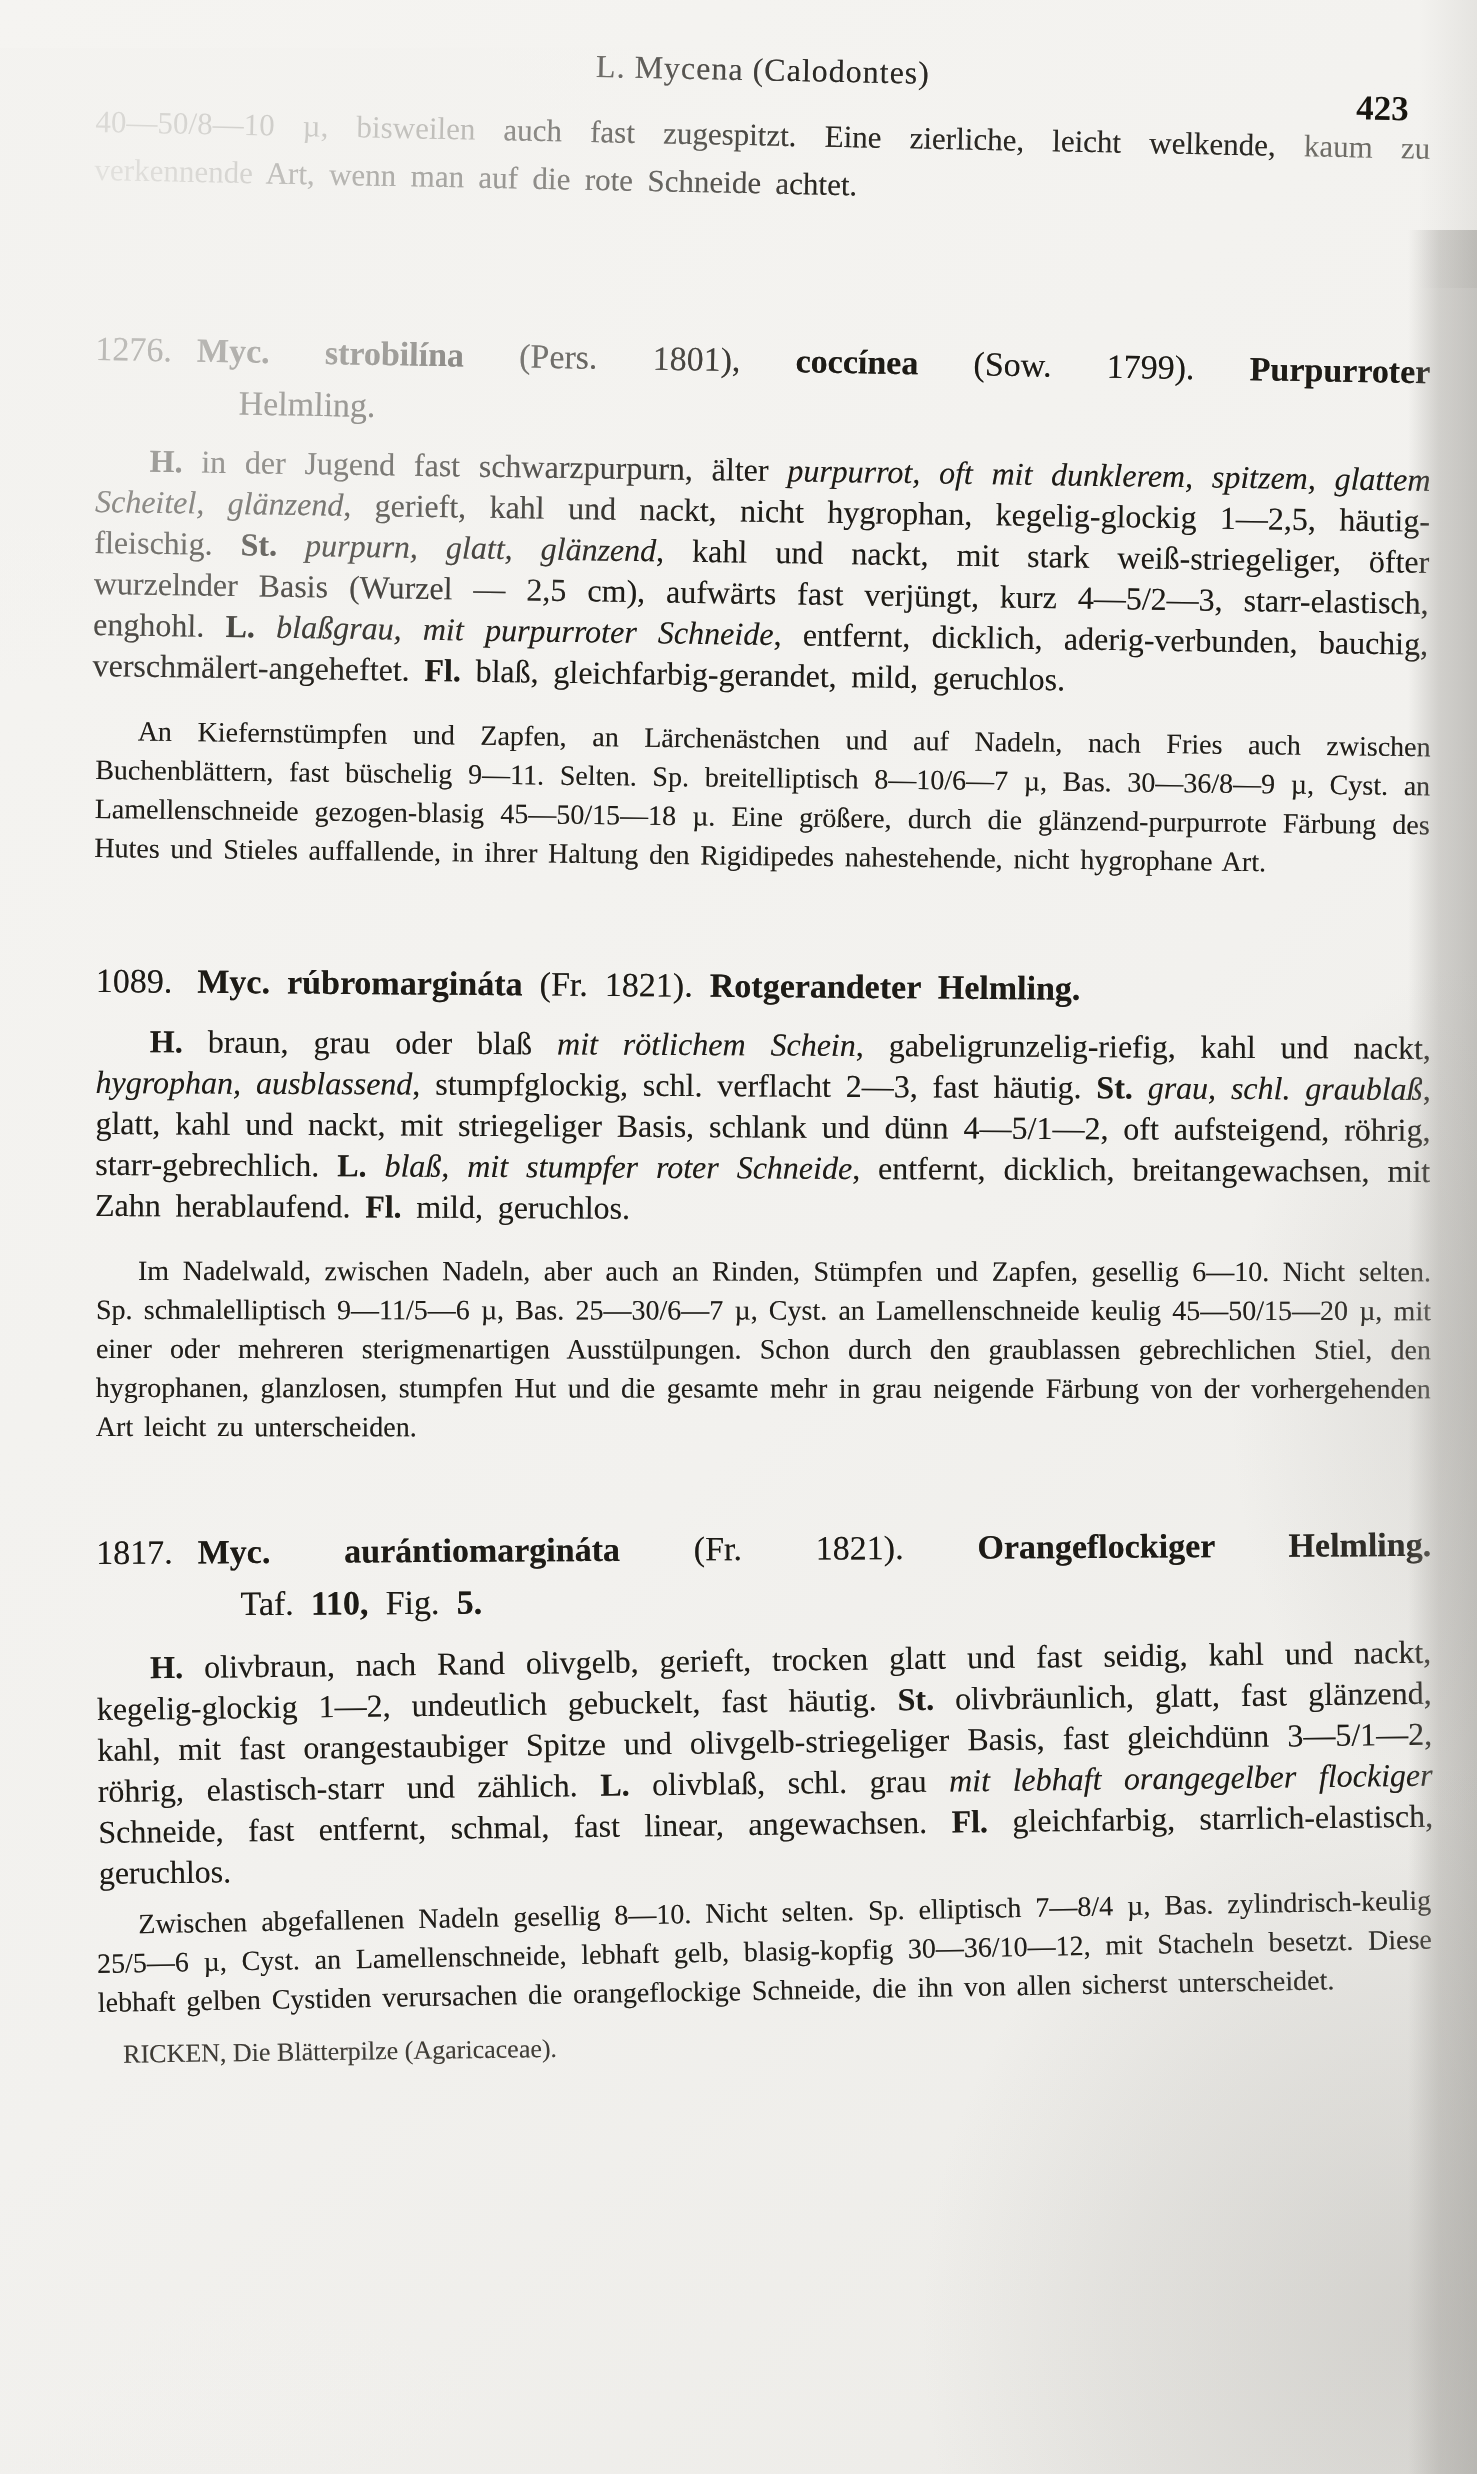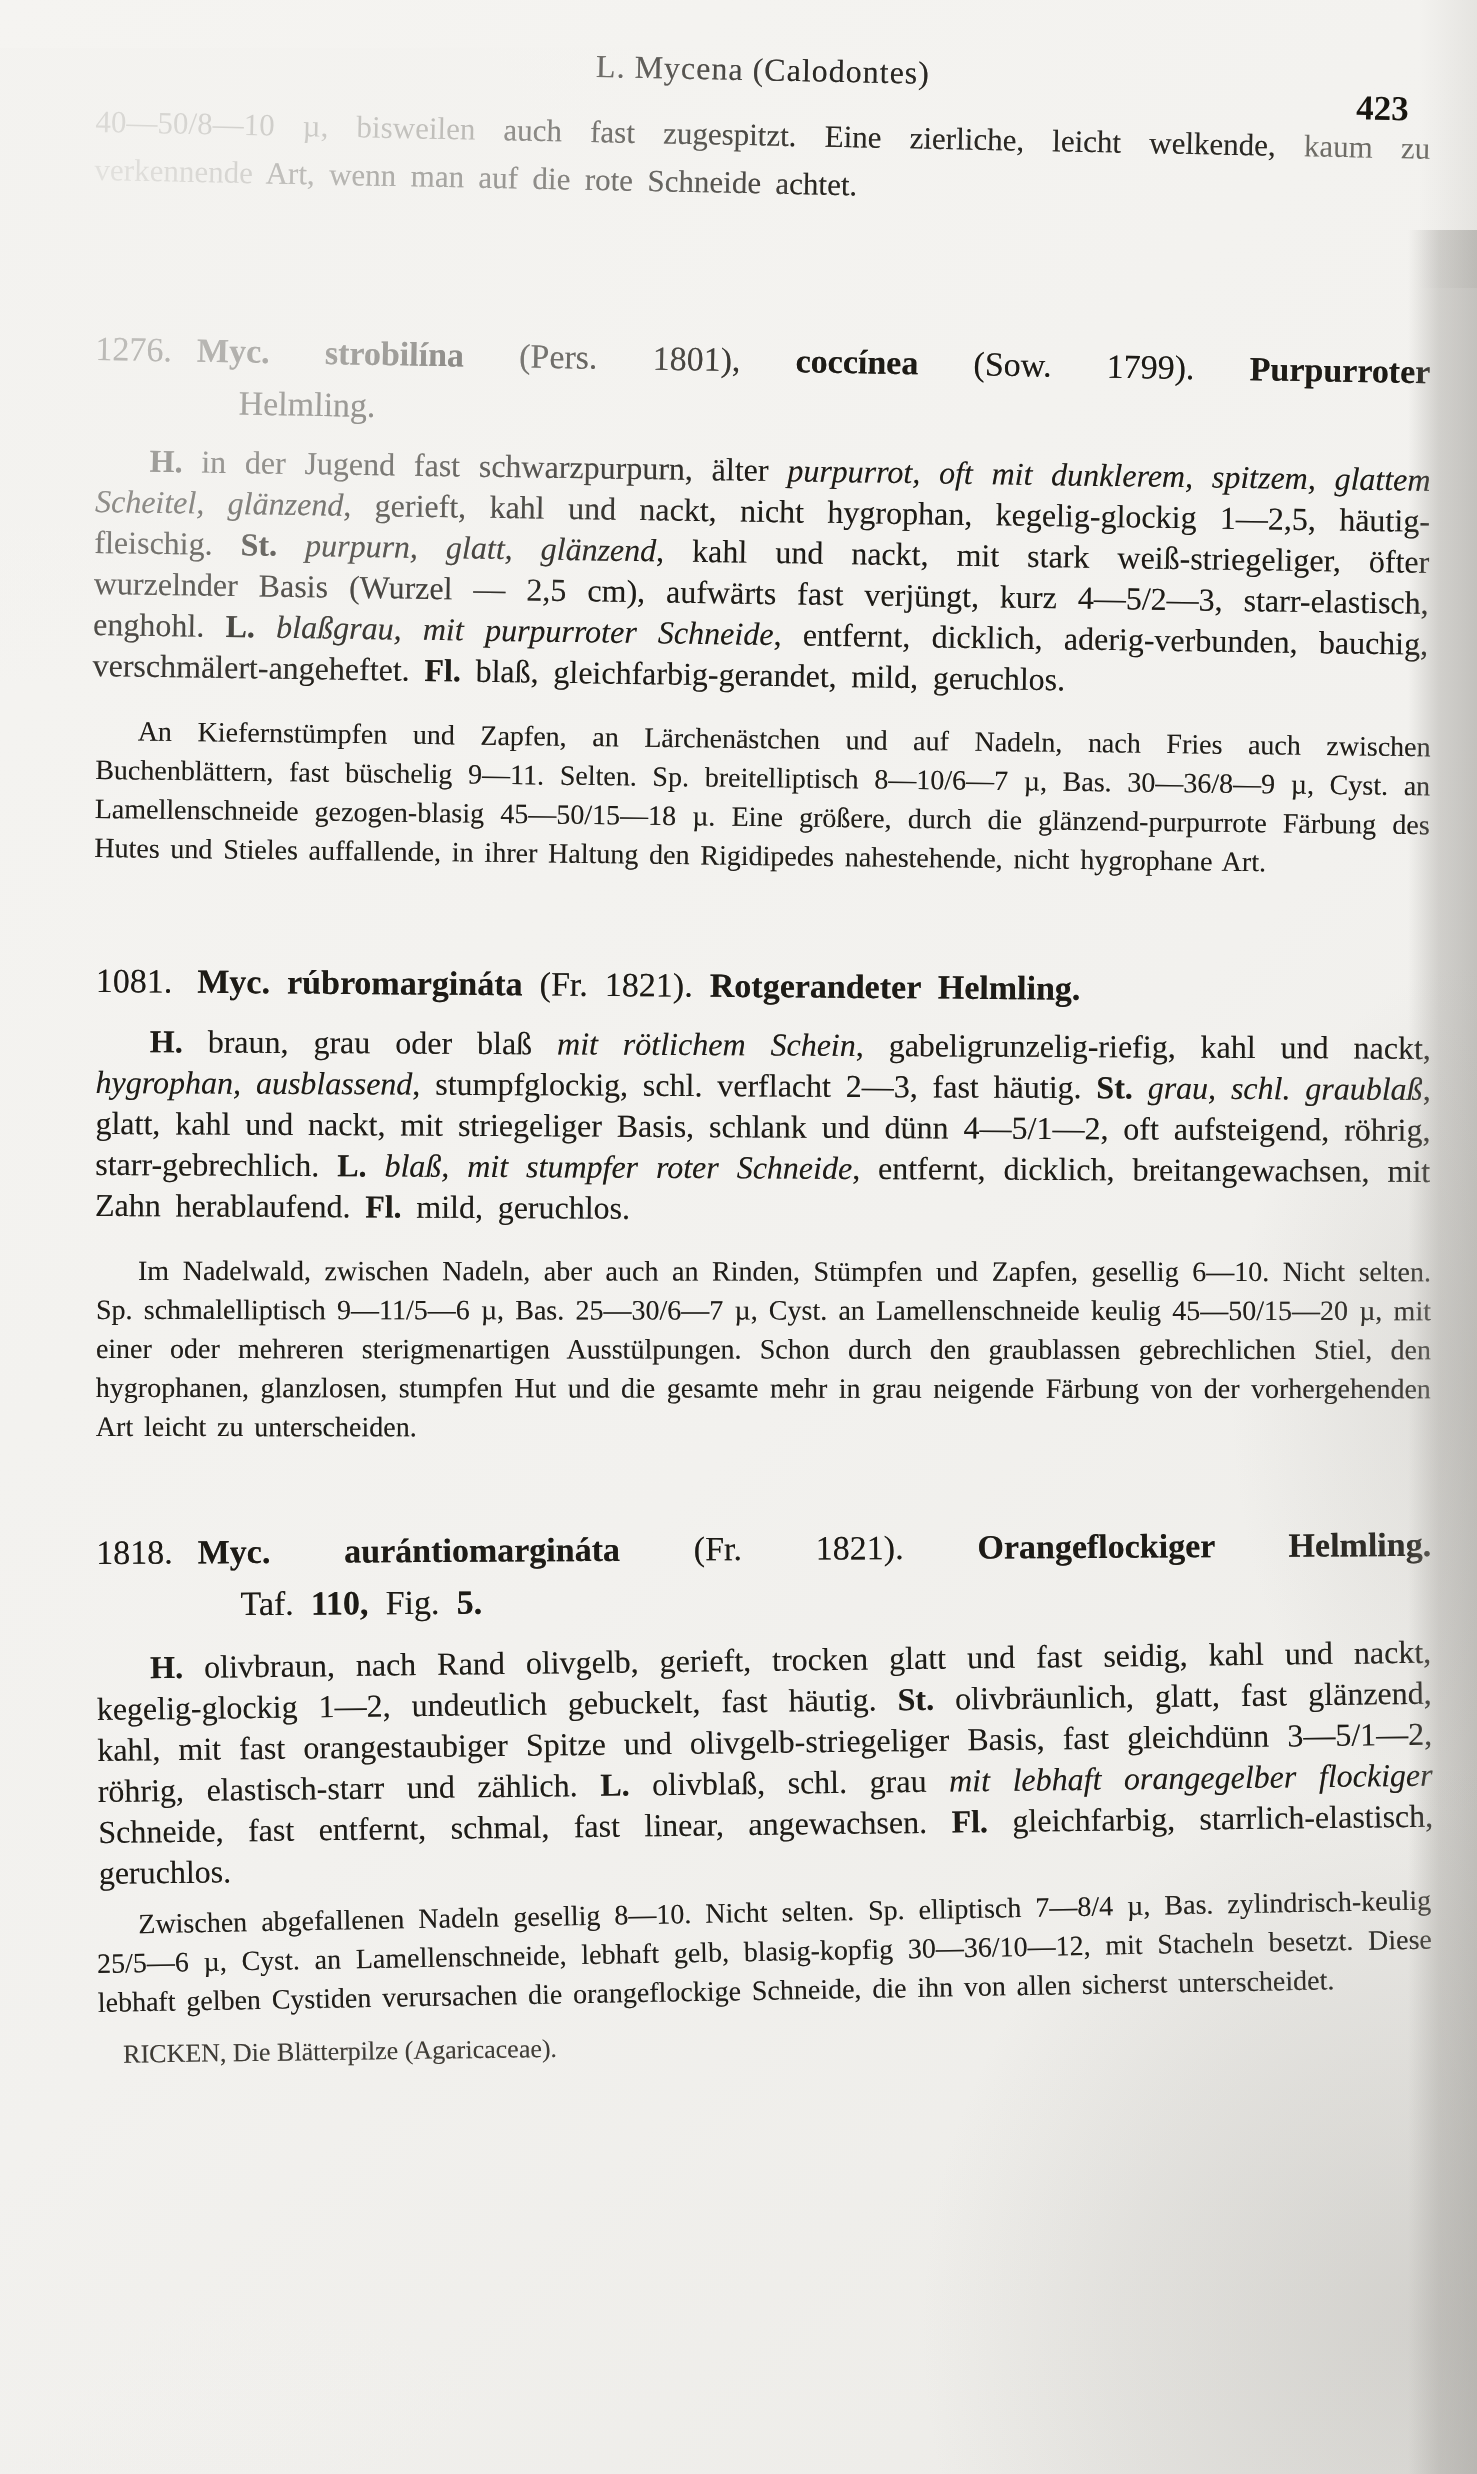--- a/index.html
+++ b/index.html
@@ -131,27 +131,27 @@
     <div class="para intro sec r-a"><span class="seg faint">40—50/8—10 µ, bisweilen </span><span class="seg plain">auch fast zugespitzt. Eine zierliche, leicht welkende, </span><span class="seg faint">kaum zu verkennende </span><span class="seg plain">Art, wenn man auf die rote Schneide achtet.</span></div>
 
     <div class="entry-heading h-1276 sec r-b">
       <div class="line1 full"><span class="seg num">1276.</span><span class="seg bold">Myc. strobilína </span><span class="seg plain">(Pers. 1801), </span><span class="seg bold">coccínea </span><span class="seg plain">(Sow. 1799). </span><span class="seg bold">Purpurroter</span></div>
       <div class="line2"><span class="seg plain">Helmling.</span></div>
     </div>
     <div class="para entry-body sec r-c"><span class="seg bold">H. </span><span class="seg plain">in der Jugend fast schwarzpurpurn, älter </span><span class="seg italic">purpurrot, oft mit dunklerem, spitzem, glattem Scheitel, glänzend</span><span class="seg plain">, gerieft, kahl und nackt, nicht hygrophan, kegelig-glockig 1—2,5, häutig-fleischig. </span><span class="seg bold">St. </span><span class="seg italic">purpurn, glatt, glänzend</span><span class="seg plain">, kahl und nackt, mit stark weiß-striegeliger, öfter wurzelnder Basis (Wurzel — 2,5 cm), aufwärts fast verjüngt, kurz 4—5/2—3, starr-elastisch, enghohl. </span><span class="seg bold">L. </span><span class="seg italic">blaßgrau, mit purpurroter Schneide</span><span class="seg plain">, entfernt, dicklich, aderig-verbunden, bauchig, verschmälert-angeheftet. </span><span class="seg bold">Fl. </span><span class="seg plain">blaß, gleichfarbig-gerandet, mild, geruchlos.</span></div>
     <div class="para entry-eco sec r-d"><span class="seg plain">An Kiefernstümpfen und Zapfen, an Lärchenästchen und auf Nadeln, nach Fries auch zwischen Buchenblättern, fast büschelig 9—11. Selten. Sp. breitelliptisch 8—10/6—7 µ, Bas. 30—36/8—9 µ, Cyst. an Lamellenschneide gezogen-blasig 45—50/15—18 µ. Eine größere, durch die glänzend-purpurrote Färbung des Hutes und Stieles auffallende, in ihrer Haltung den Rigidipedes nahestehende, nicht hygrophane Art.</span></div>
 
     <div class="entry-heading h-1277 sec r-e">
-      <div class="line1"><span class="seg num">1081.</span><span class="seg bold">Myc. rúbromargináta </span><span class="seg plain">(Fr. 1821). </span><span class="seg bold">Rotgerandeter Helmling.</span></div>
+      <div class="line1"><span class="seg num">1089.</span><span class="seg bold">Myc. rúbromargináta </span><span class="seg plain">(Fr. 1821). </span><span class="seg bold">Rotgerandeter Helmling.</span></div>
     </div>
     <div class="para entry-body sec r-f"><span class="seg bold">H. </span><span class="seg plain">braun, grau oder blaß </span><span class="seg italic">mit rötlichem Schein</span><span class="seg plain">, gabeligrunzelig-riefig, kahl und nackt, </span><span class="seg italic">hygrophan, ausblassend</span><span class="seg plain">, stumpfglockig, schl. verflacht 2—3, fast häutig. </span><span class="seg bold">St. </span><span class="seg italic">grau, schl. graublaß</span><span class="seg plain">, glatt, kahl und nackt, mit striegeliger Basis, schlank und dünn 4—5/1—2, oft aufsteigend, röhrig, starr-gebrechlich. </span><span class="seg bold">L. </span><span class="seg italic">blaß, mit stumpfer roter Schneide</span><span class="seg plain">, entfernt, dicklich, breitangewachsen, mit Zahn herablaufend. </span><span class="seg bold">Fl. </span><span class="seg plain">mild, geruchlos.</span></div>
     <div class="para entry-eco sec r-g"><span class="seg plain">Im Nadelwald, zwischen Nadeln, aber auch an Rinden, Stümpfen und Zapfen, gesellig 6—10. Nicht selten. Sp. schmalelliptisch 9—11/5—6 µ, Bas. 25—30/6—7 µ, Cyst. an Lamellenschneide keulig 45—50/15—20 µ, mit einer oder mehreren sterigmenartigen Ausstülpungen. Schon durch den graublassen gebrechlichen Stiel, den hygrophanen, glanzlosen, stumpfen Hut und die gesamte mehr in grau neigende Färbung von der vorhergehenden Art leicht zu unterscheiden.</span></div>
 
     <div class="entry-heading h-1278 sec r-h">
-      <div class="line1 full"><span class="seg num">1818.</span><span class="seg bold">Myc. aurántiomargináta </span><span class="seg plain">(Fr. 1821). </span><span class="seg bold">Orangeflockiger Helmling.</span></div>
+      <div class="line1 full"><span class="seg num">1817.</span><span class="seg bold">Myc. aurántiomargináta </span><span class="seg plain">(Fr. 1821). </span><span class="seg bold">Orangeflockiger Helmling.</span></div>
       <div class="line2"><span class="seg plain">Taf. </span><span class="seg bold">110, </span><span class="seg plain">Fig. </span><span class="seg bold">5.</span></div>
     </div>
     <div class="para entry-body body-1278 sec r-i"><span class="seg bold">H. </span><span class="seg plain">olivbraun, nach Rand olivgelb, gerieft, trocken glatt und fast seidig, kahl und nackt, kegelig-glockig 1—2, undeutlich gebuckelt, fast häutig. </span><span class="seg bold">St. </span><span class="seg plain">olivbräunlich, glatt, fast glänzend, kahl, mit fast orangestaubiger Spitze und olivgelb-striegeliger Basis, fast gleichdünn 3—5/1—2, röhrig, elastisch-starr und zählich. </span><span class="seg bold">L. </span><span class="seg plain">olivblaß, schl. grau </span><span class="seg italic">mit lebhaft orangegelber flockiger </span><span class="seg plain">Schneide, fast entfernt, schmal, fast linear, angewachsen. </span><span class="seg bold">Fl. </span><span class="seg plain">gleichfarbig, starrlich-elastisch, geruchlos.</span></div>
     <div class="para entry-eco eco-1278 sec r-j"><span class="seg plain">Zwischen abgefallenen Nadeln gesellig 8—10. Nicht selten. Sp. elliptisch 7—8/4 µ, Bas. zylindrisch-keulig 25/5—6 µ, Cyst. an Lamellenschneide, lebhaft gelb, blasig-kopfig 30—36/10—12, mit Stacheln besetzt. Diese lebhaft gelben Cystiden verursachen die orangeflockige Schneide, die ihn von allen sicherst unterscheidet.</span></div>
 
     <div class="book-footer sec r-k">RICKEN, Die Blätterpilze (Agaricaceae).</div>
 
   </div>
 
   <div class="overlay fade-topleft"></div>

